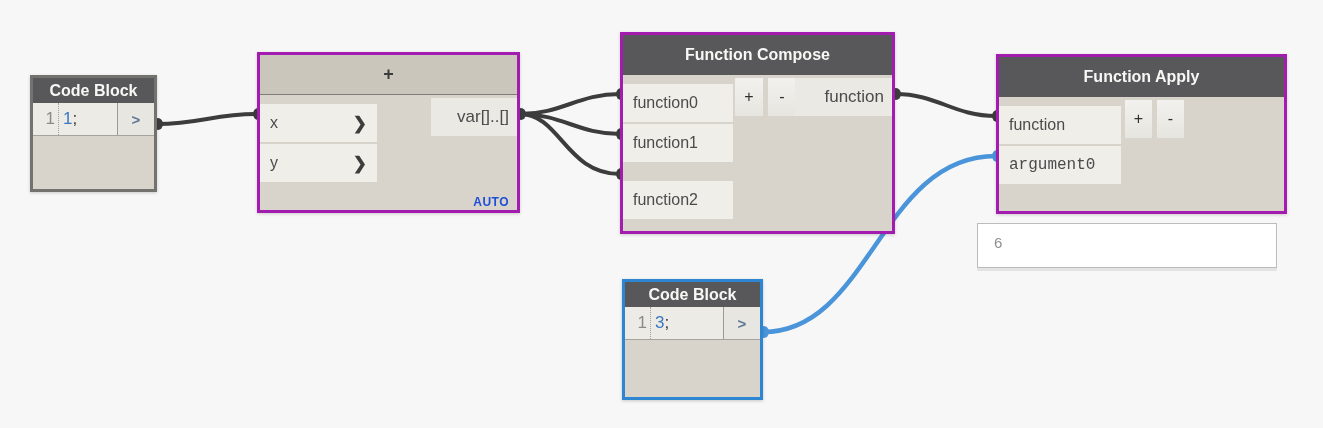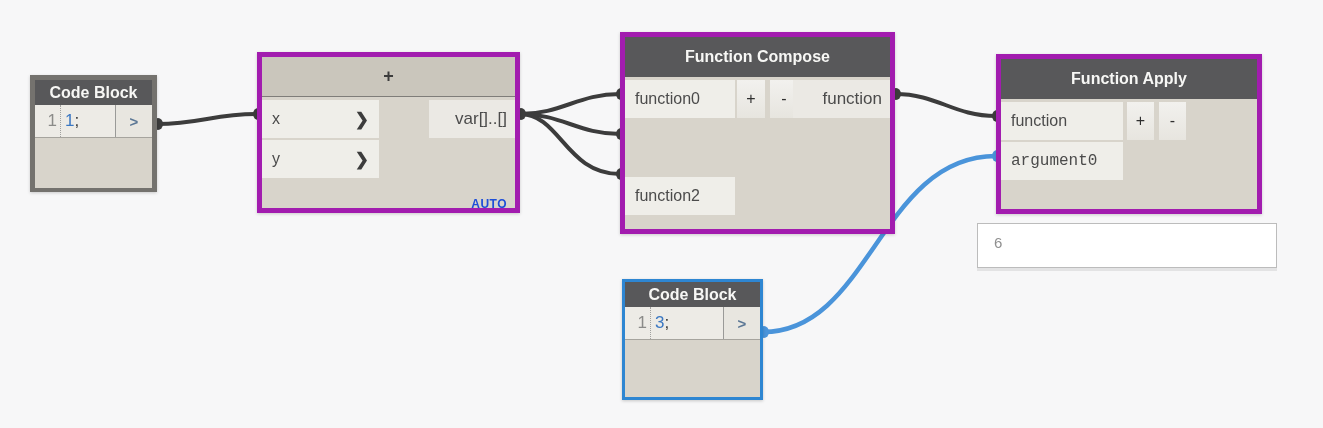--- a/index.html
+++ b/index.html
@@ -1,30 +1,30 @@
 <!DOCTYPE html>
 <html><head>
 <meta charset="utf-8">
 <style>
   html,body{margin:0;padding:0;}
   body{font-family:"Liberation Sans",sans-serif;background:#f7f7f8;}
   #canvas{position:relative;width:1323px;height:428px;background:#f7f7f8;overflow:hidden;}
   #wire-layer{position:absolute;left:0;top:0;z-index:0;}
 
   
-  .node{position:absolute;z-index:1;border:5px solid #a21caf;background:#d8d4cb;
+  .node{position:absolute;z-index:1;border:3px solid #a21caf;background:#d8d4cb;
         box-shadow:0 1px 3px rgba(0,0,0,.18);box-sizing:border-box;}
   .hdr-dark{background:#58585a;color:#f7f7f5;font-weight:bold;font-size:16px;
             display:flex;align-items:center;justify-content:center;}
   .hdr-light{background:#cac6bc;color:#3c3c3c;font-weight:bold;font-size:18px;
              display:flex;align-items:center;justify-content:center;
              border-bottom:1px solid #7f7d79;box-sizing:border-box;}
   .port-area{position:relative;}
   .port-in{position:absolute;left:0;background:#efeee9;display:flex;align-items:center;
-           font-size:16px;color:#4b4b4b;box-sizing:border-box;padding-left:10px;height:38px;}
+           font-size:16px;color:#4b4b4b;box-sizing:border-box;padding-left:10px;height:38px;margin-top:6px;}
   .port-out{position:absolute;background:#ebe9e4;display:flex;align-items:center;
             justify-content:flex-end;font-size:16px;color:#4b4b4b;box-sizing:border-box;
             padding-right:8px;height:38px;}
   .port-chevron{margin-left:auto;padding-right:10px;font-weight:900;font-size:17px;color:#3c3c3c;}
   .btn-sq{position:absolute;top:3px;height:38px;background:linear-gradient(#f2f1ee,#e7e5df);
           display:flex;align-items:center;justify-content:center;
           font-size:16px;color:#2f2f2f;box-sizing:border-box;cursor:pointer;}
   .lacing{position:absolute;right:8px;bottom:5px;font-size:12px;font-weight:bold;
           color:#1d4ed8;letter-spacing:.5px;}
 
@@ -115,36 +115,39 @@
   </div>
 
   <div class="node" id="function-compose" style="left:620px;top:32px;width:275px;height:202px;">
     <div class="hdr-dark" style="height:40px;">
       <span>Function Compose</span>
     </div>
     <div class="port-area" style="height:160px;">
       <div class="port-in" style="top:3px;width:110px;">
         <span>function0</span>
       </div>
+      <div class="port-in" style="top:43px;width:110px;">
+        <span>function1</span>
+      </div>
       <div class="port-in" style="top:100px;width:110px;">
         <span>function2</span>
       </div>
       <div class="btn-sq" style="left:112px;width:28px;">
         <span>+</span>
       </div>
       <div class="btn-sq" style="left:145px;width:28px;">
         <span>-</span>
       </div>
       <div class="port-out" style="top:3px;right:0;width:97px;font-size:17px;">
         <span>function</span>
       </div>
     </div>
   </div>
 
-  <div class="node" id="function-apply" style="left:996px;top:54px;width:266px;height:160px;">
+  <div class="node" id="function-apply" style="left:996px;top:54px;width:291px;height:160px;">
     <div class="hdr-dark" style="height:40px;">
       <span>Function Apply</span>
     </div>
     <div class="port-area" style="height:118px;">
       <div class="port-in" style="top:3px;width:122px;">
         <span>function</span>
       </div>
       <div class="port-in" style="top:43px;width:122px;font-family:Liberation Mono, monospace;">
         <span>argument0</span>
       </div>

